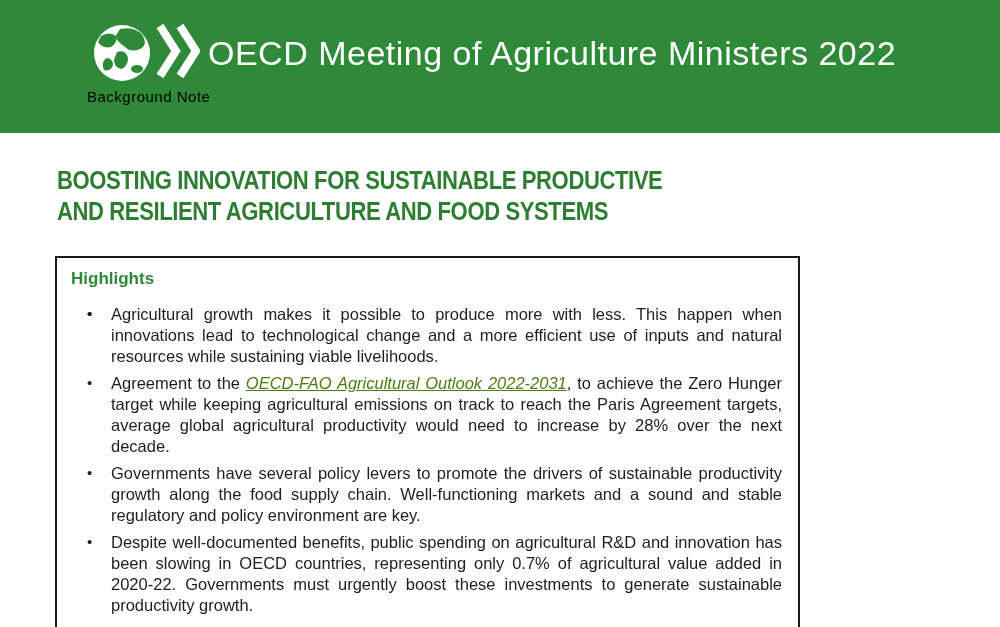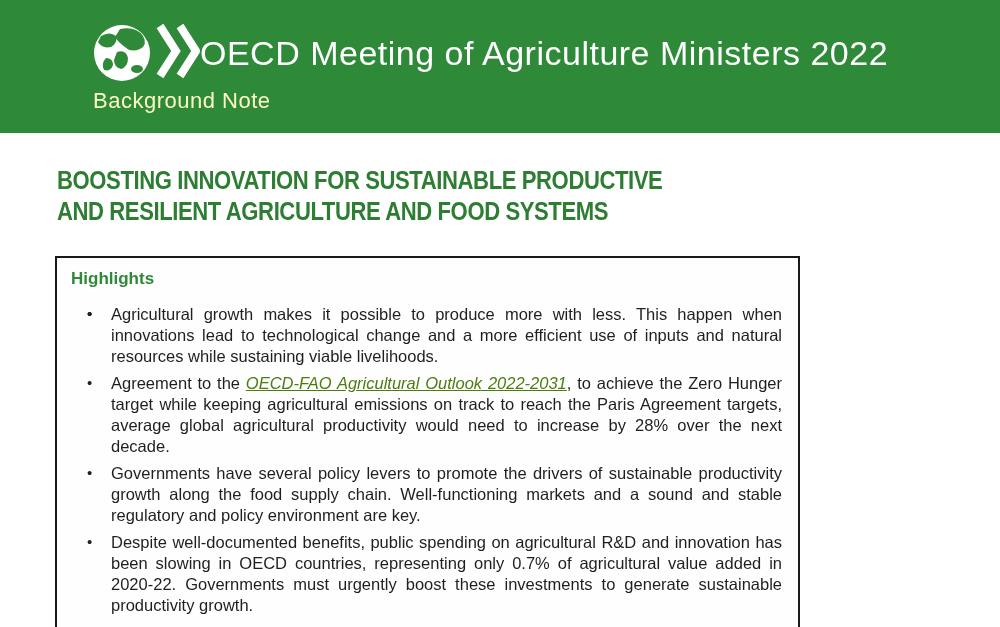--- a/index.html
+++ b/index.html
@@ -16,32 +16,32 @@
   }
   .logo-row {
     position: absolute;
     left: 92px; top: 22px;
     display: flex;
     align-items: center;
   }
   .globe-wrap { width: 60px; height: 60px; flex: 0 0 auto; }
   .chevrons { margin-left: 4px; flex: 0 0 auto; }
   .banner-title {
-    margin-left: 0;
+    margin-left: 8px;
     color: #ffffff;
     font-size: 34px;
     font-weight: 500;
     letter-spacing: 0.5px;
     white-space: nowrap;
   }
   .banner-subtitle {
     position: absolute;
-    left: 93px; top: 88px;
-    color: #fef9c3;
-    font-size: 22px;
+    left: 87px; top: 88px;
+    color: #000000;
+    font-size: 15px;
     font-weight: 400;
     letter-spacing: 0.5px;
   }
   .doc-title {
     margin: 32px 0 0 57px;
     color: #2d7d33;
     font-weight: bold;
     font-size: 26px;
     line-height: 31px;
     letter-spacing: -0.5px;

